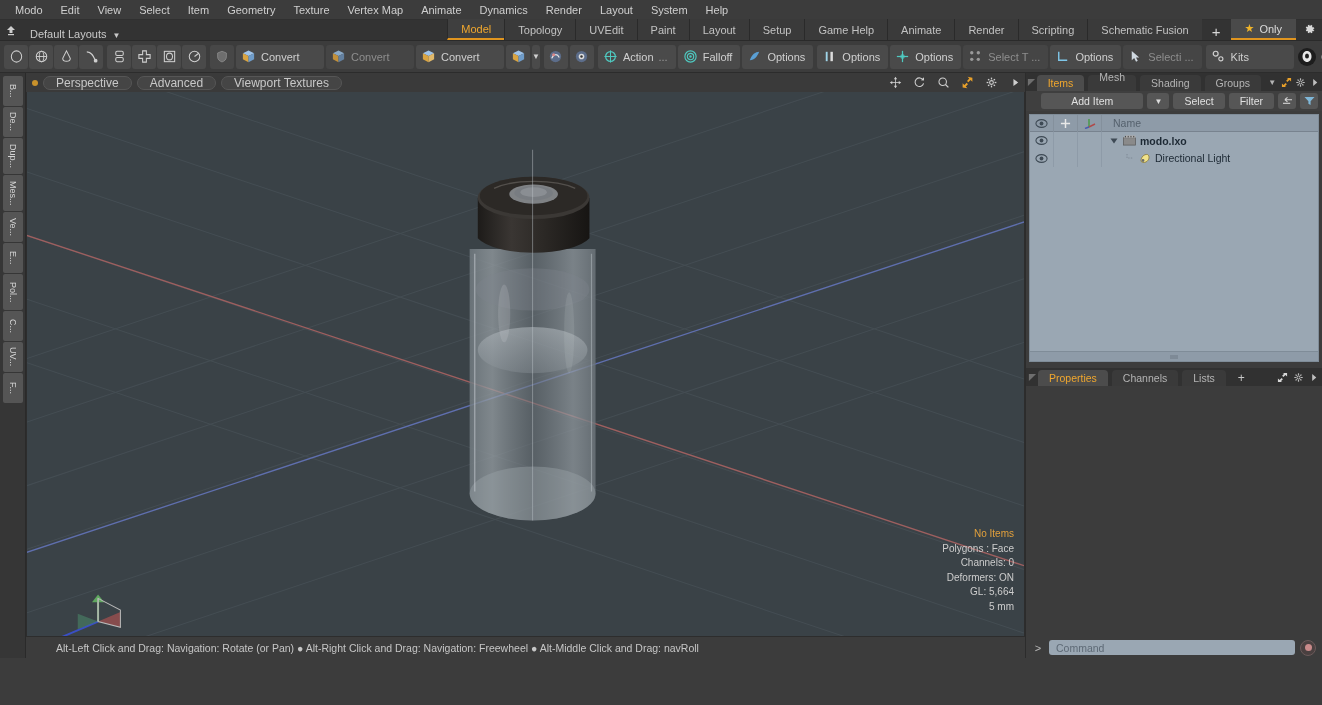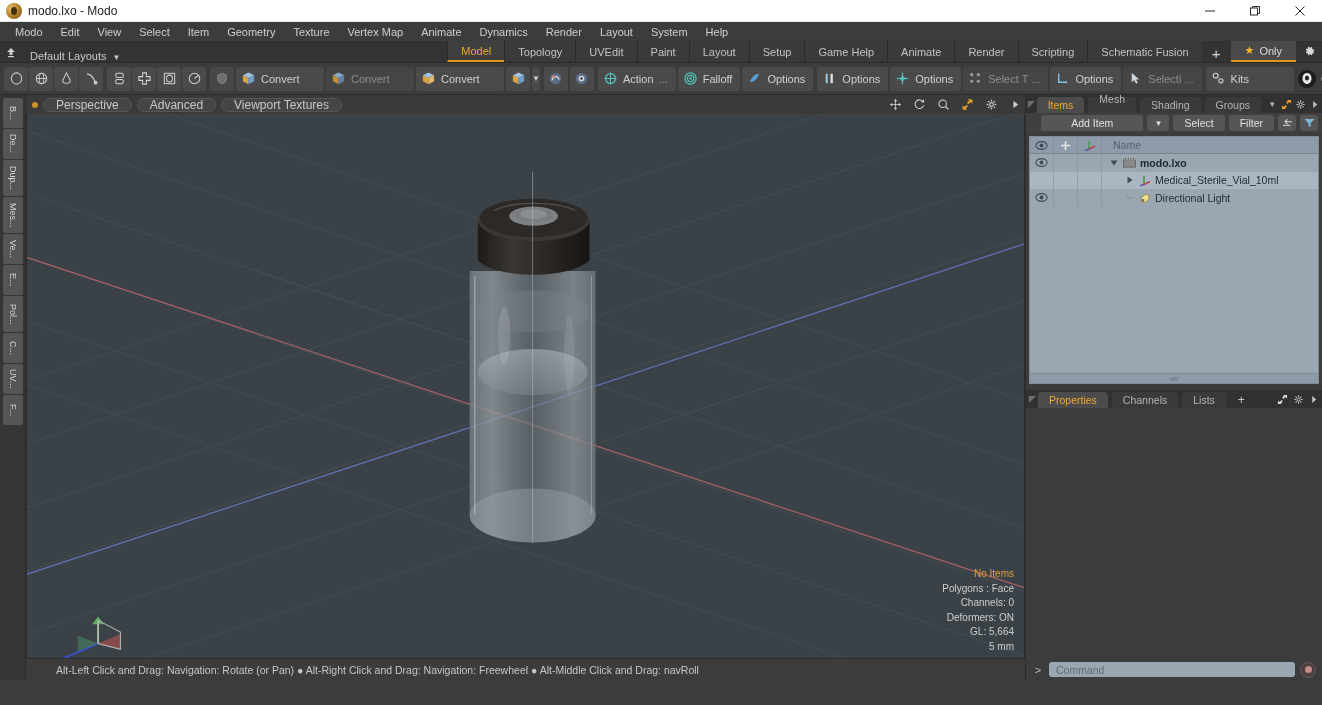--- a/index.html
+++ b/index.html
@@ -84,21 +84,21 @@
     padding-left:6px; gap:5px; }
   .dot{ width:6px;height:6px;border-radius:50%; background:#c9922b; flex:none;}
   .vpbtn{ height:14px; border:1px solid #565656; border-radius:7px; background:#454545;
     padding:0 12px; font-size:12px; color:#c8c8c8; display:flex;align-items:center;}
   .vphead .sp{ flex:1; }
   .navico{ width:19px;height:19px; display:flex;align-items:center;justify-content:center;}
 
   .viewport{ flex:1; position:relative; background:#3a4247; overflow:hidden;
     border:1px solid #2d2d2d; border-top:none;}
   .vp-svg{ position:absolute; inset:0; width:100%; height:100%; display:block;}
-  .vpstats{ position:absolute; right:10px; bottom:4px; text-align:right;
+  .vpstats{ position:absolute; right:10px; bottom:22px; text-align:right;
     font-size:10px; color:#cdcdcd; line-height:14.5px; }
   .vpstats .hl{ color:#e2a03c; }
 
   .statusbar{ height:21px; background:#3c3c3c; display:flex;align-items:center;
     padding-left:30px; font-size:10.5px; color:#c6c6c6;}
 
   
   .rightcol{ width:297px; background:#3c3c3c; display:flex; flex-direction:column;
     border-left:1px solid #2c2c2c;}
   .ptabrow{ height:18px; background:#313131; display:flex; align-items:flex-end; }
@@ -151,42 +151,20 @@
     display:flex; align-items:center; padding-left:7px; font-size:10.5px; color:#5e6a76;}
   .cmdrec{ width:16px;height:16px;border-radius:50%; background:#4a4040;
     border:1px solid #6b5a5a; display:flex;align-items:center;justify-content:center;}
   .cmdrec i{ width:7px;height:7px;border-radius:50%;background:#c98a8a;display:block;}
 </style>
 </head>
 <body>
 
 <div class="app">
 
-  <div class="titlebar">
-    <div class="tb-icon"></div>
-    <div class="tb-title">modo.lxo - Modo</div>
-    <div class="tb-spacer"></div>
-    <div class="winbtn">
-      <svg width="12" height="12" viewBox="0 0 12 12">
-          <line x1="1" y1="6" x2="11" y2="6" stroke="#2b2b2b" stroke-width="1"></line>
-        </svg>
-    </div>
-    <div class="winbtn">
-      <svg width="12" height="12" viewBox="0 0 12 12">
-        <rect x="1.5" y="3" width="7" height="7" fill="none" stroke="#2b2b2b" stroke-width="1"></rect>
-        <path d="M3.5 3 V1.5 H10.5 V8.5 H9" fill="none" stroke="#2b2b2b" stroke-width="1"></path>
-      </svg>
-    </div>
-    <div class="winbtn">
-      <svg width="12" height="12" viewBox="0 0 12 12">
-        <line x1="1.5" y1="1.5" x2="10.5" y2="10.5" stroke="#2b2b2b" stroke-width="1"></line>
-        <line x1="10.5" y1="1.5" x2="1.5" y2="10.5" stroke="#2b2b2b" stroke-width="1"></line>
-      </svg>
-    </div>
-  </div>
 
   <div class="menubar" id="menubar">
       <span>Modo</span>
       <span>Edit</span>
       <span>View</span>
       <span>Select</span>
       <span>Item</span>
       <span>Geometry</span>
       <span>Texture</span>
       <span>Vertex Map</span>
@@ -698,40 +676,20 @@
                       <rect x="2" y="1" width="1.2" height="1.6"></rect>
                       <rect x="5" y="1" width="1.2" height="1.6"></rect>
                       <rect x="8" y="1" width="1.2" height="1.6"></rect>
                       <rect x="11" y="1" width="1.2" height="1.6"></rect>
                     </g>
                   </svg>
                 </span>
                 <span>modo.lxo</span>
               </div>
             </div>
-            <div class="trow sel">
-              <div class="tc"></div>
-              <div class="tc"></div>
-              <div class="tc"></div>
-              <div class="tname" style="padding-left: 22px;">
-                <span style="width: 11px; display: inline-flex; align-items: center; justify-content: center; flex: 0 0 auto;">
-                  <svg width="8" height="8" viewBox="0 0 8 8">
-                    <path d="M1.5 0.5 V7.5 L6.5 4 Z" fill="#3e4a55"></path>
-                  </svg>
-                </span>
-                <span style="display: inline-flex; align-items: center; flex: 0 0 auto;">
-                  <svg width="12" height="12" viewBox="0 0 12 12">
-                    <line x1="5" y1="10.5" x2="5" y2="1.5" stroke="#4a9a4a" stroke-width="1.6"></line>
-                    <line x1="5" y1="10.5" x2="11" y2="7.5" stroke="#b04a4a" stroke-width="1.6"></line>
-                    <line x1="5" y1="10.5" x2="1" y2="11.8" stroke="#4a5ab0" stroke-width="1.6"></line>
-                  </svg>
-                </span>
-                <span>Medical_Sterile_Vial_10ml</span>
-              </div>
-            </div>
             <div class="trow">
               <div class="tc">
                 <svg width="13" height="9" viewBox="0 0 14 10">
                   <ellipse cx="7" cy="5" rx="6.2" ry="4.3" fill="none" stroke="#3e4a55" stroke-width="1.2"></ellipse>
                   <circle cx="7" cy="5" r="2.1" fill="#3e4a55"></circle>
                 </svg>
               </div>
               <div class="tc"></div>
               <div class="tc"></div>
               <div class="tname" style="padding-left: 22px;">

